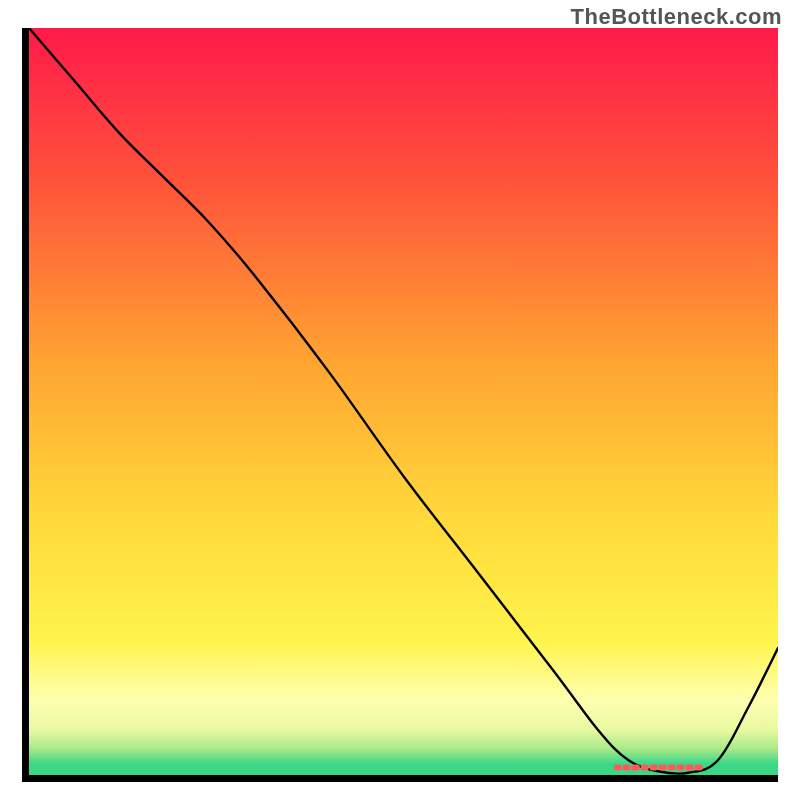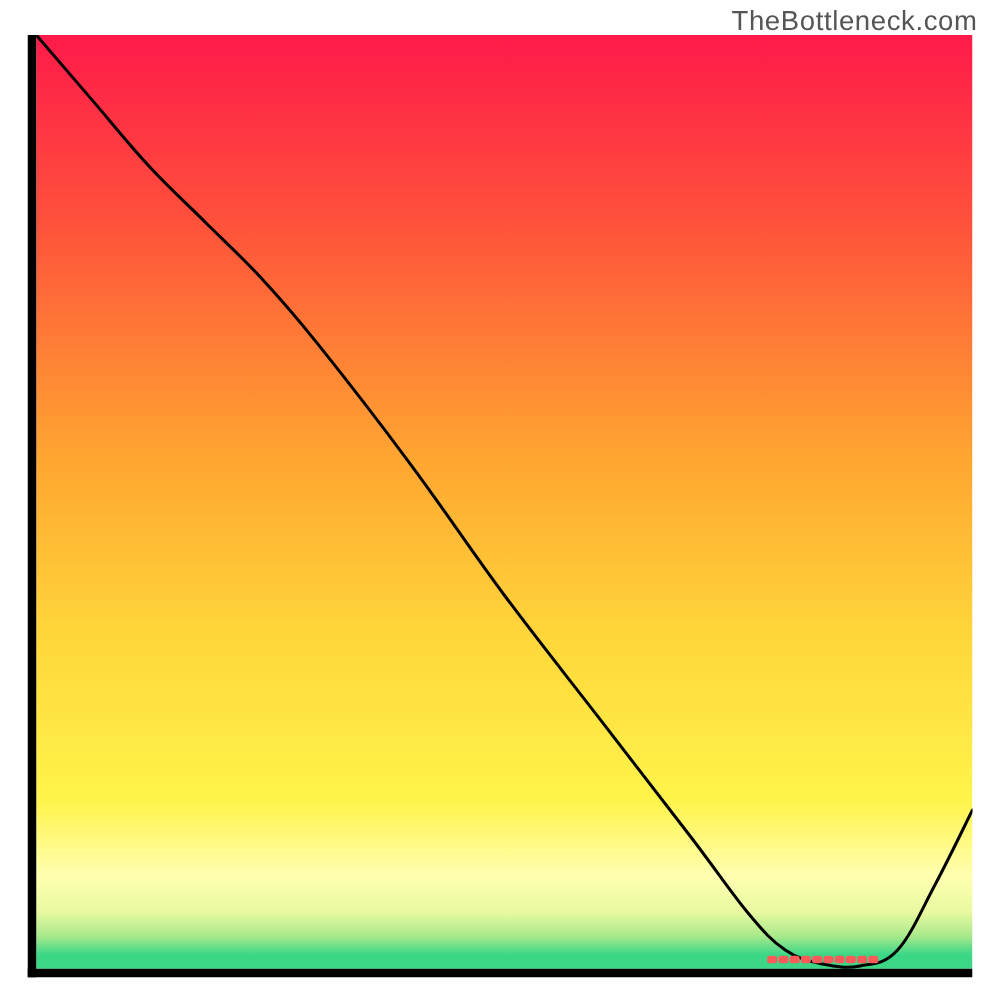--- a/index.html
+++ b/index.html
@@ -9,21 +9,21 @@
     height: 800px;
     background: #ffffff;
     font-family: Arial, sans-serif;
     position: relative;
   }
   .watermark {
     position: absolute;
     top: 4px;
     right: 18px;
     font-size: 22px;
-    font-weight: normal;
+    font-weight: bold;
     color: #555;
     letter-spacing: 0.5px;
   }
   .chart-area {
     position: absolute;
     left: 22px;
     top: 28px;
     width: 756px;
     height: 754px;
     box-sizing: border-box;

